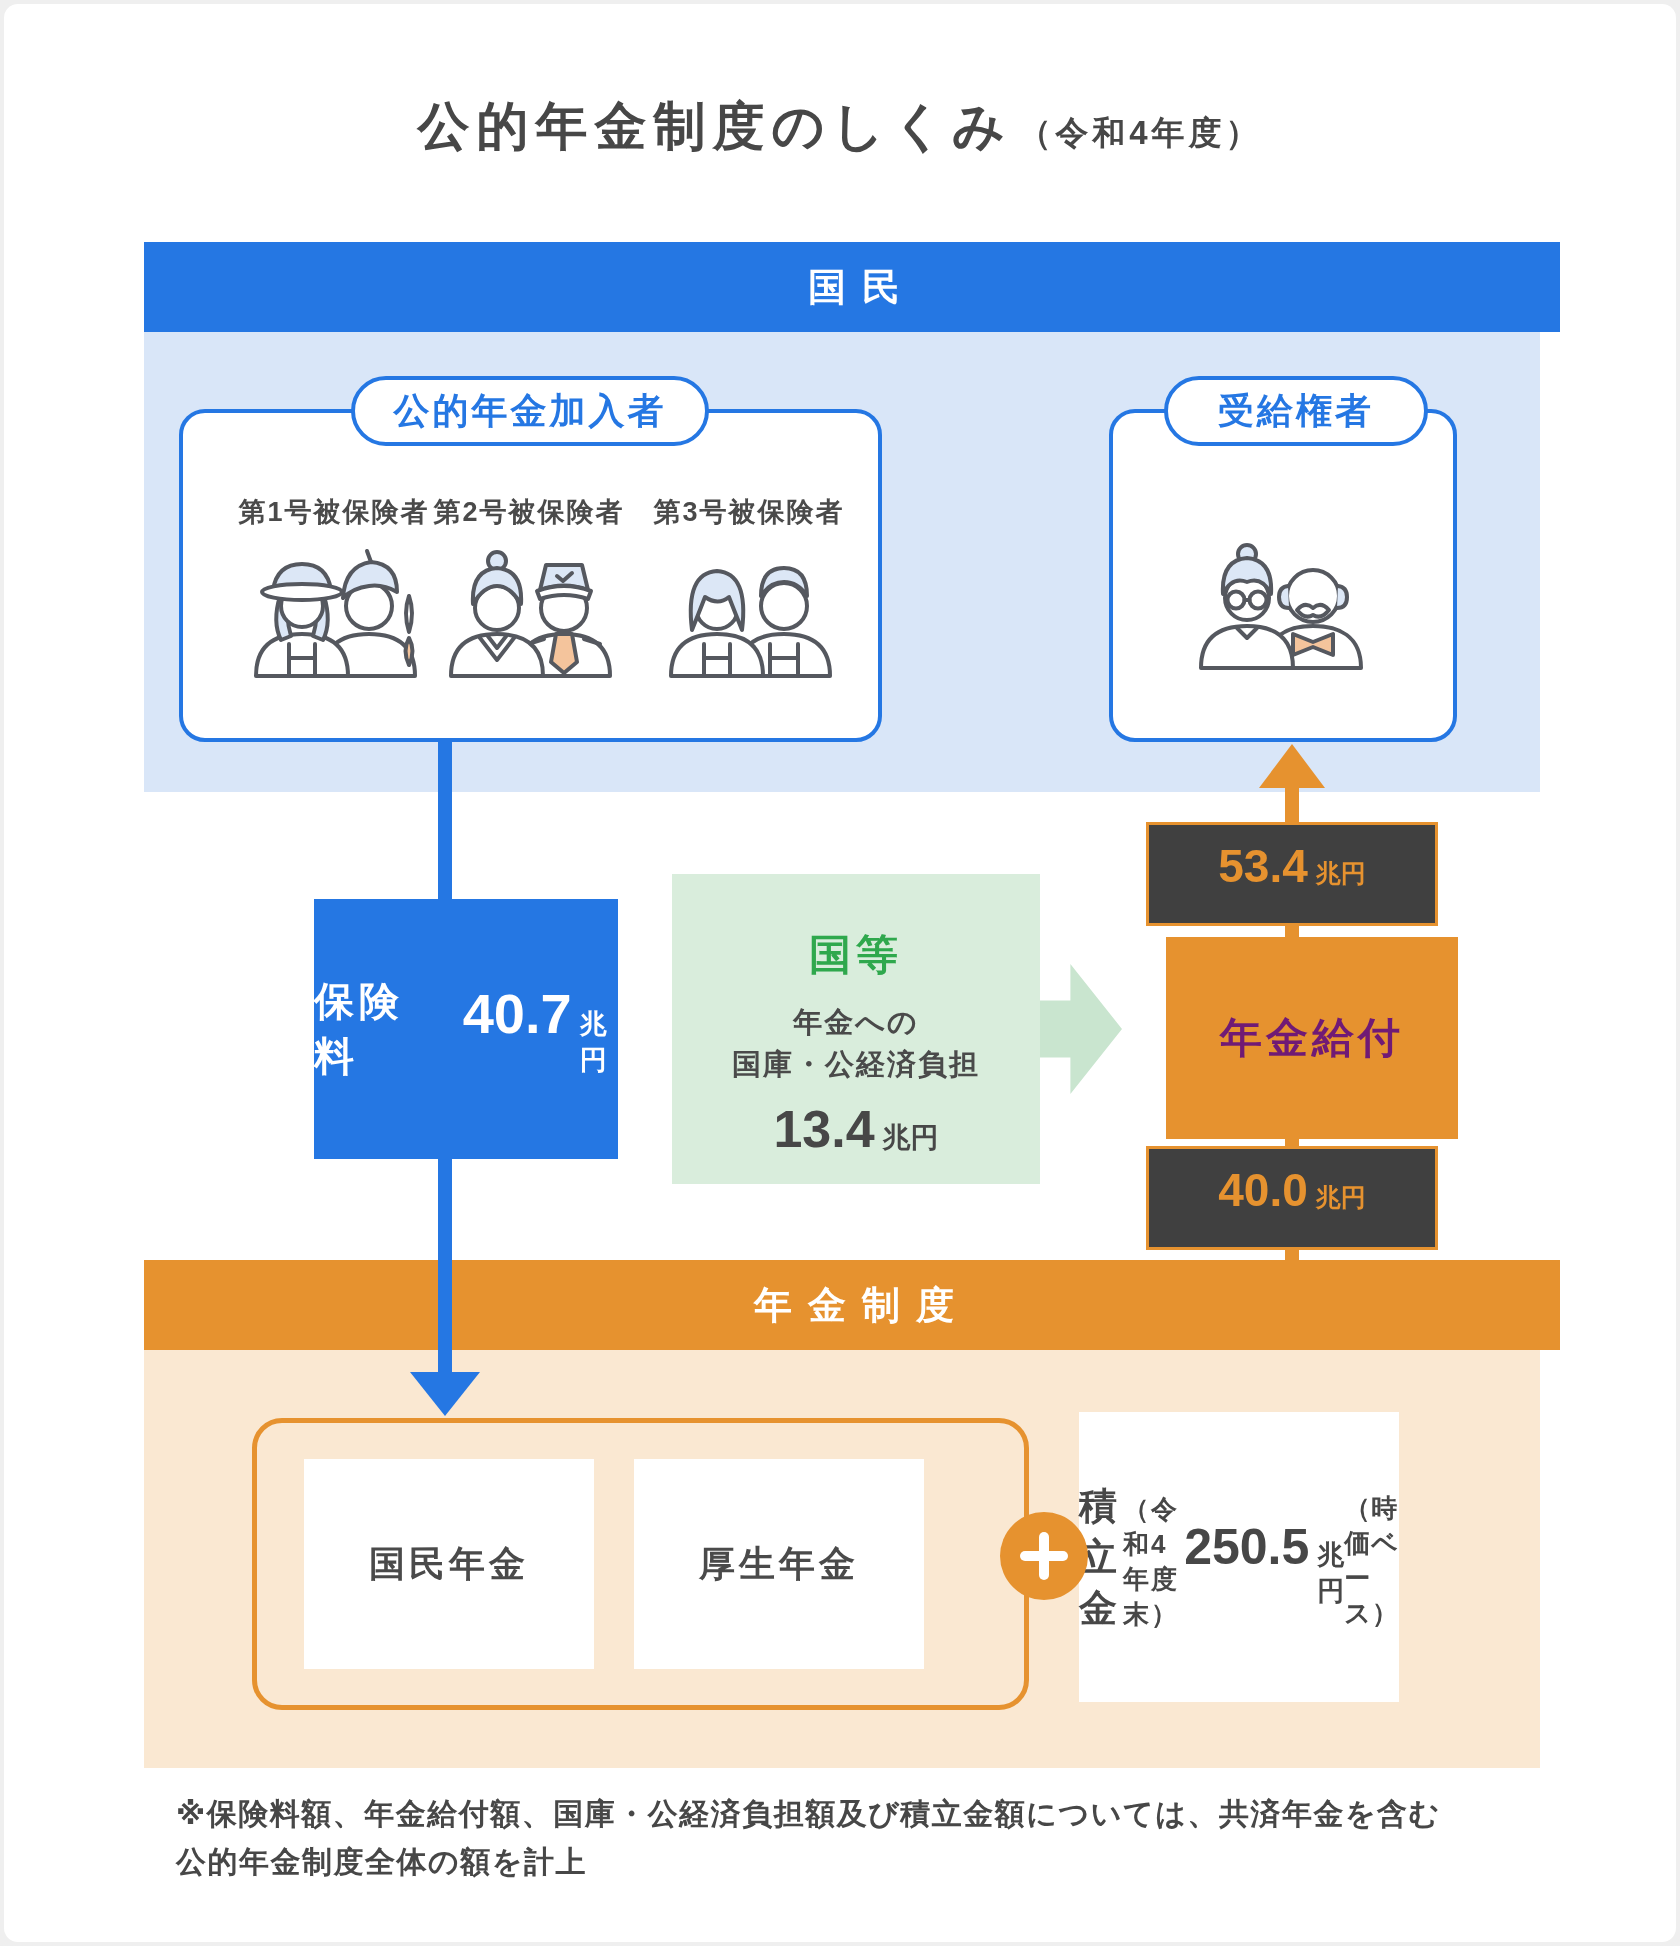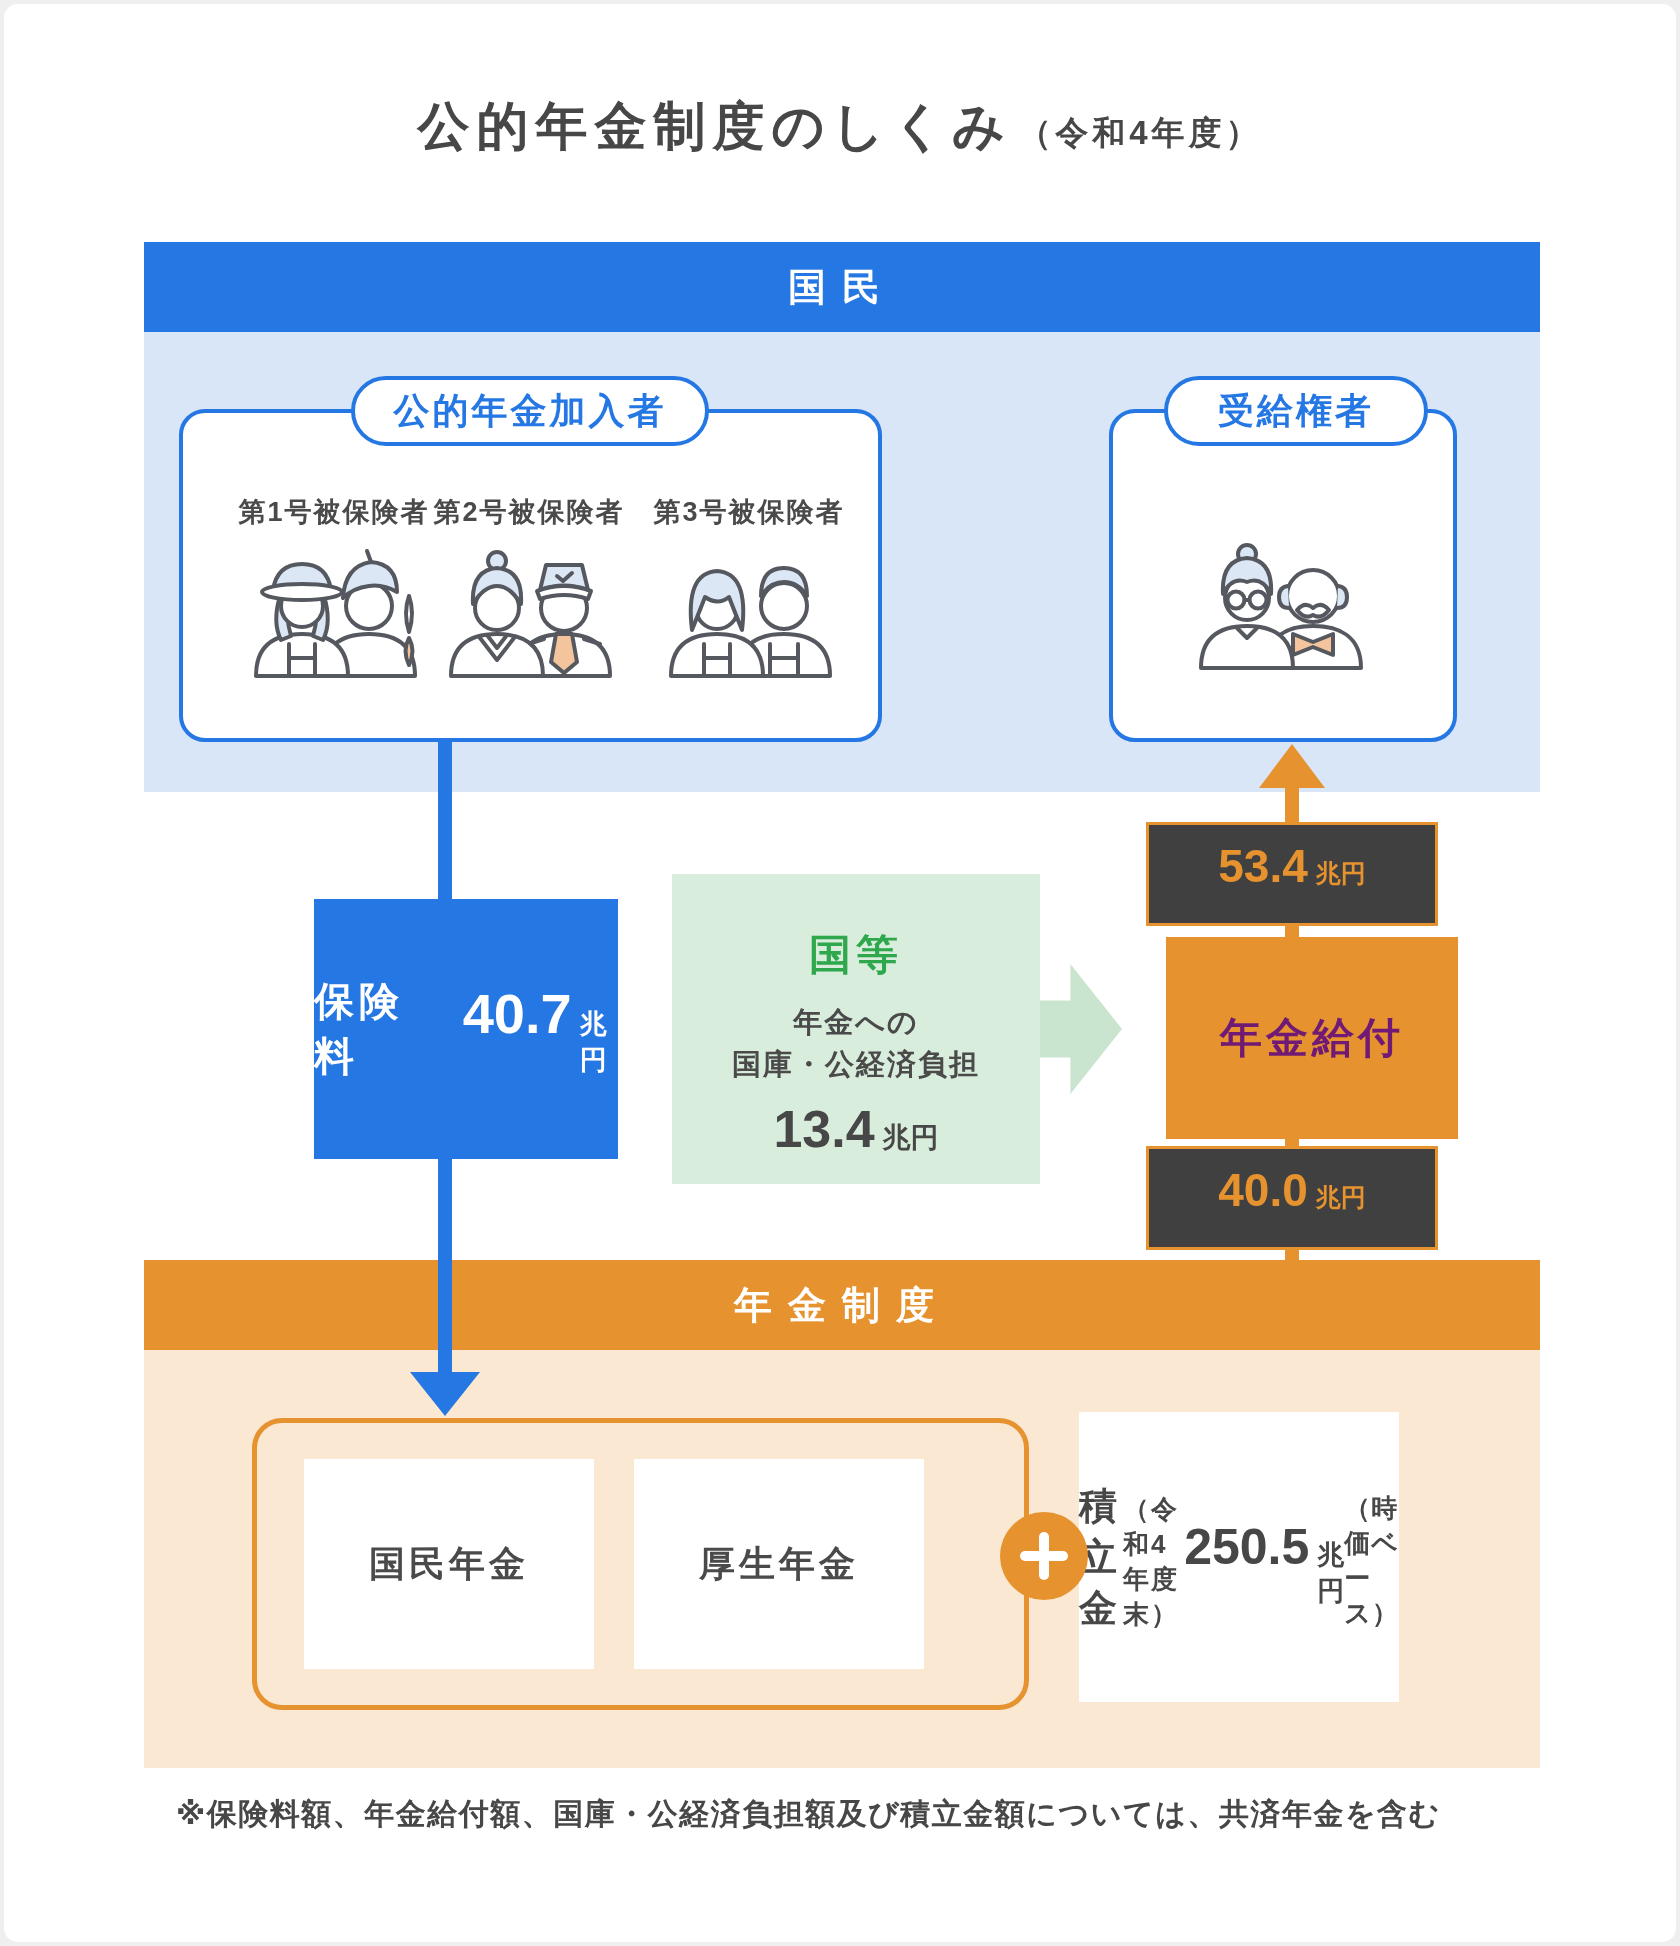--- a/index.html
+++ b/index.html
@@ -9,21 +9,21 @@
     background:#ffffff;border-radius:14px;overflow:hidden;
     color:#4A4A4A;
   }
   .abs{position:absolute;}
   
   .title{left:0;top:88px;width:100%;text-align:center;font-weight:bold;color:#474747;}
   .title .main{font-size:52px;letter-spacing:7px;}
   .title .sub{font-size:33px;letter-spacing:4px;margin-left:6px;}
   
   .bar{left:140px;width:1396px;height:90px;text-align:center;line-height:90px;
-       color:#fff;font-size:38px;font-weight:bold;letter-spacing:16px;}
+       color:#fff;font-size:38px;font-weight:bold;letter-spacing:16px;padding-left:20px;}
   .bar-blue{top:238px;background:#2577E3;}
   .bar-orange{top:1256px;background:#E6922F;}
   .section-blue{left:140px;top:328px;width:1396px;height:460px;background:#D9E6F8;}
   .section-orange{left:140px;top:1346px;width:1396px;height:418px;background:#FAE8D2;}
   
   .member-box{background:#fff;border:4px solid #2577E3;border-radius:26px;z-index:2;}
   .box-subscribers{left:175px;top:405px;width:695px;height:325px;}
   .box-beneficiary{left:1105px;top:405px;width:340px;height:325px;}
   .pill{background:#fff;border:4px solid #2577E3;border-radius:36px;z-index:3;
         color:#2577E3;font-weight:bold;font-size:36px;letter-spacing:3px;
@@ -241,15 +241,16 @@
     <div class="r-sub">（令和4年度末）</div>
     <div class="value-row">
       <span class="num">250.5</span>
       <span class="unit">兆円</span>
     </div>
     <div class="r-note">（時価ベース）</div>
   </div>
 
   <div class="abs footnote">
     <span>※保険料額、年金給付額、国庫・公経済負担額及び積立金額については、共済年金を含む</span>
+    <span>公的年金制度全体の額を計上</span>
   </div>
 
 </div>
 
 </body></html>

